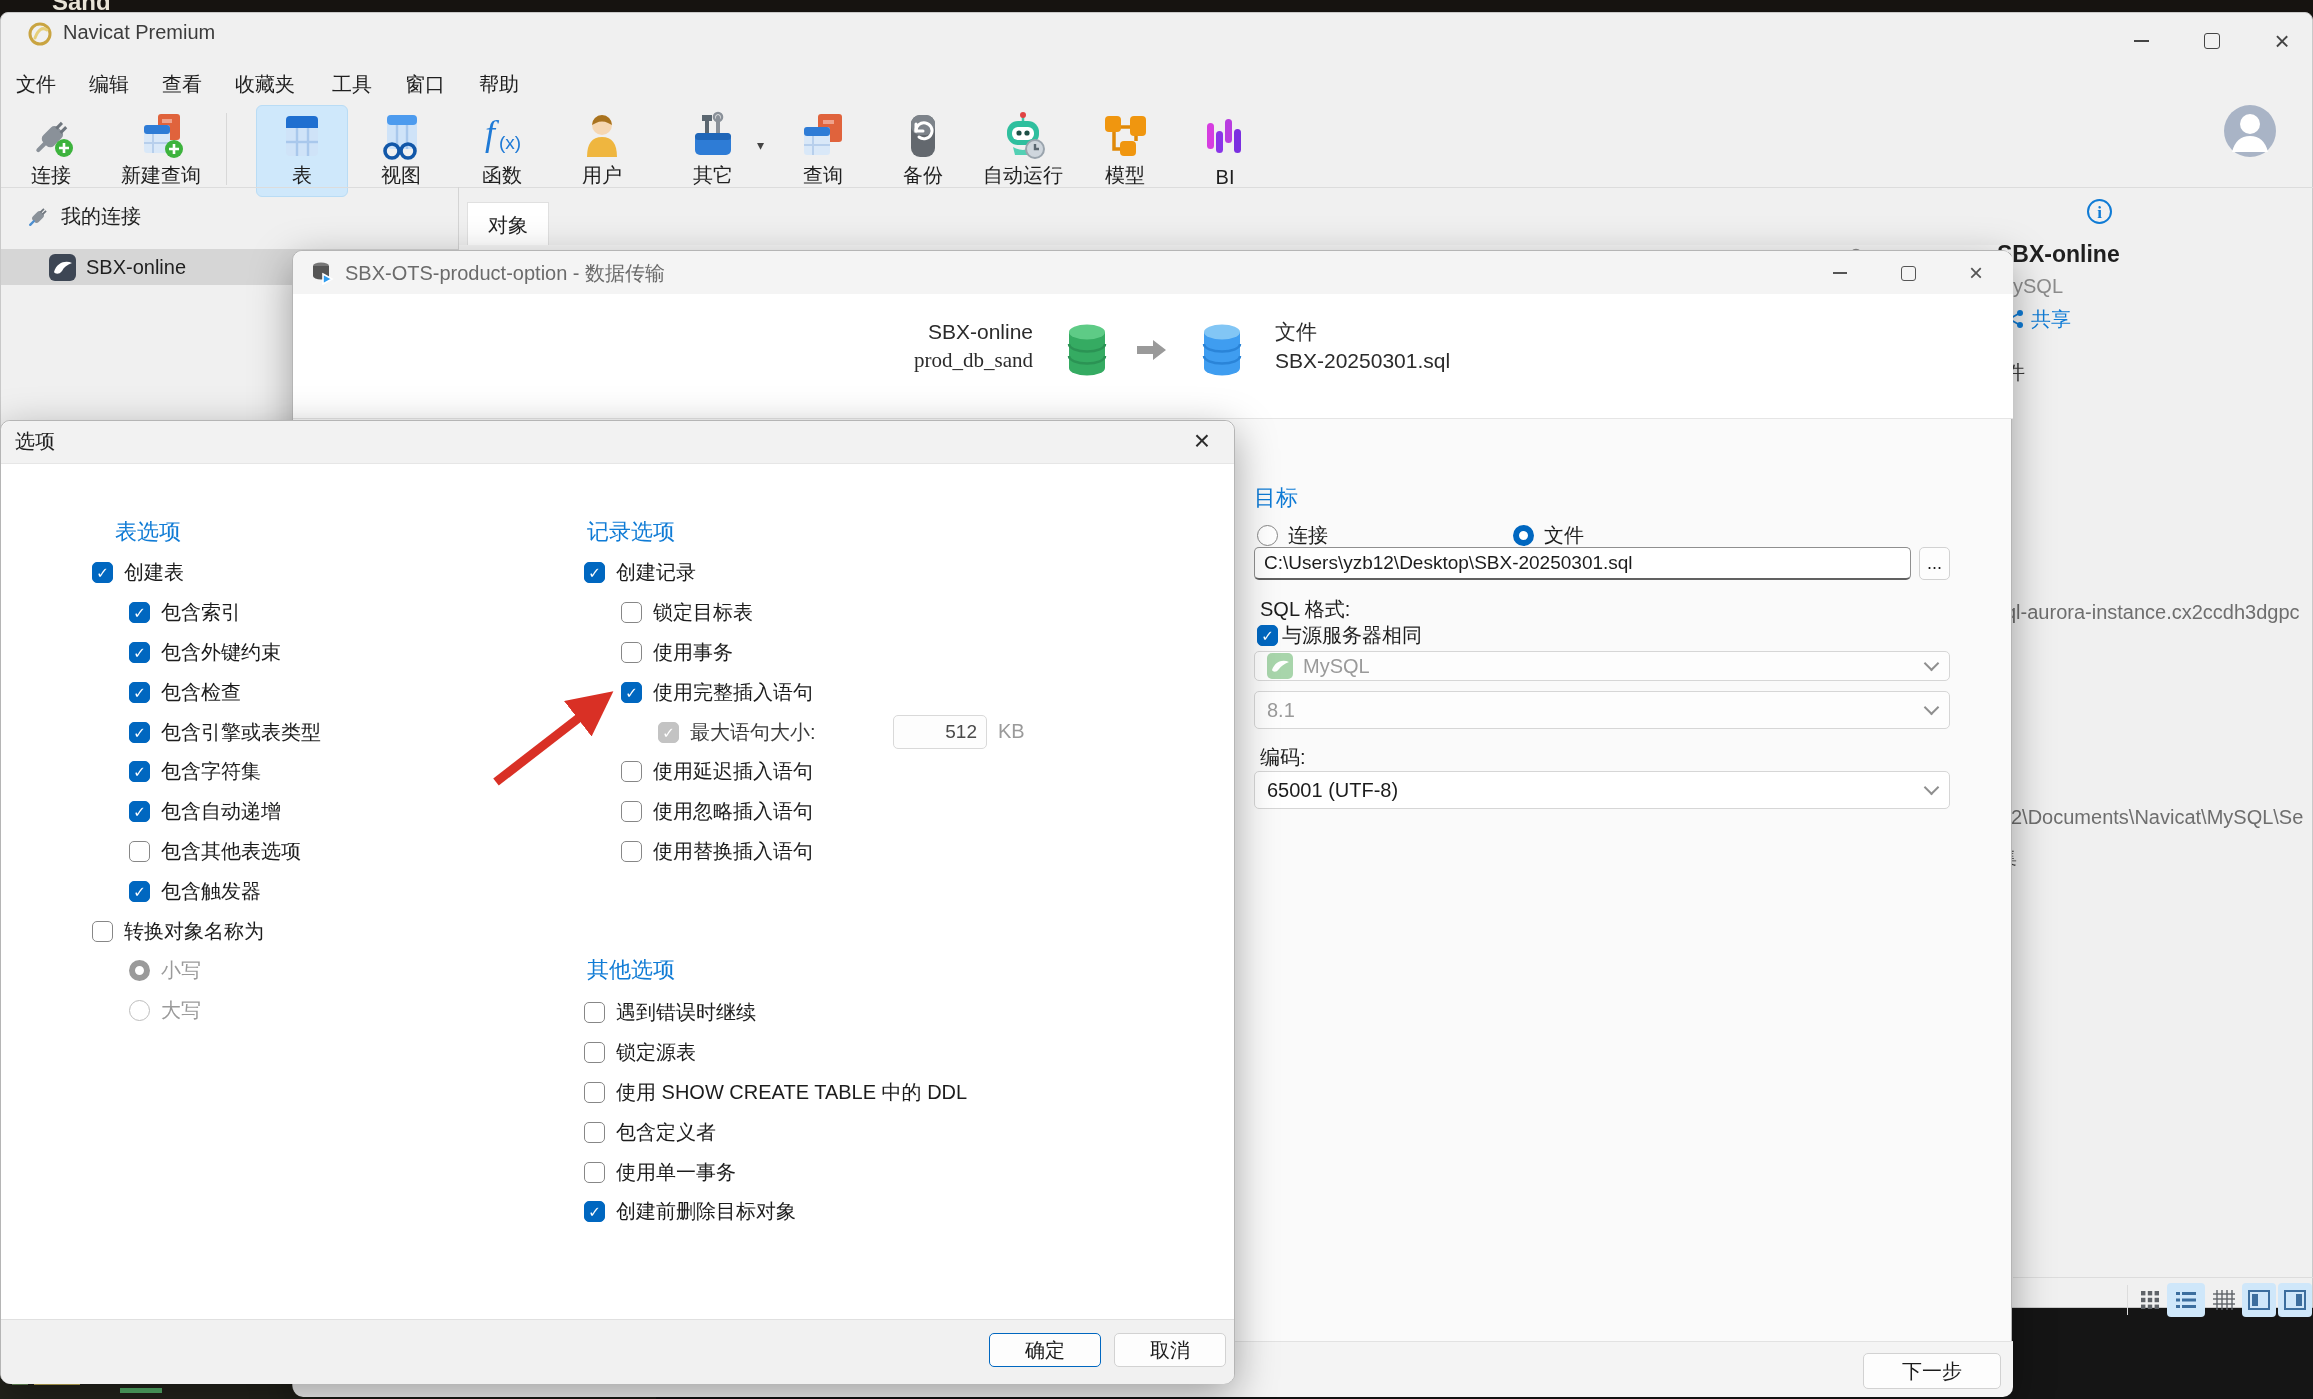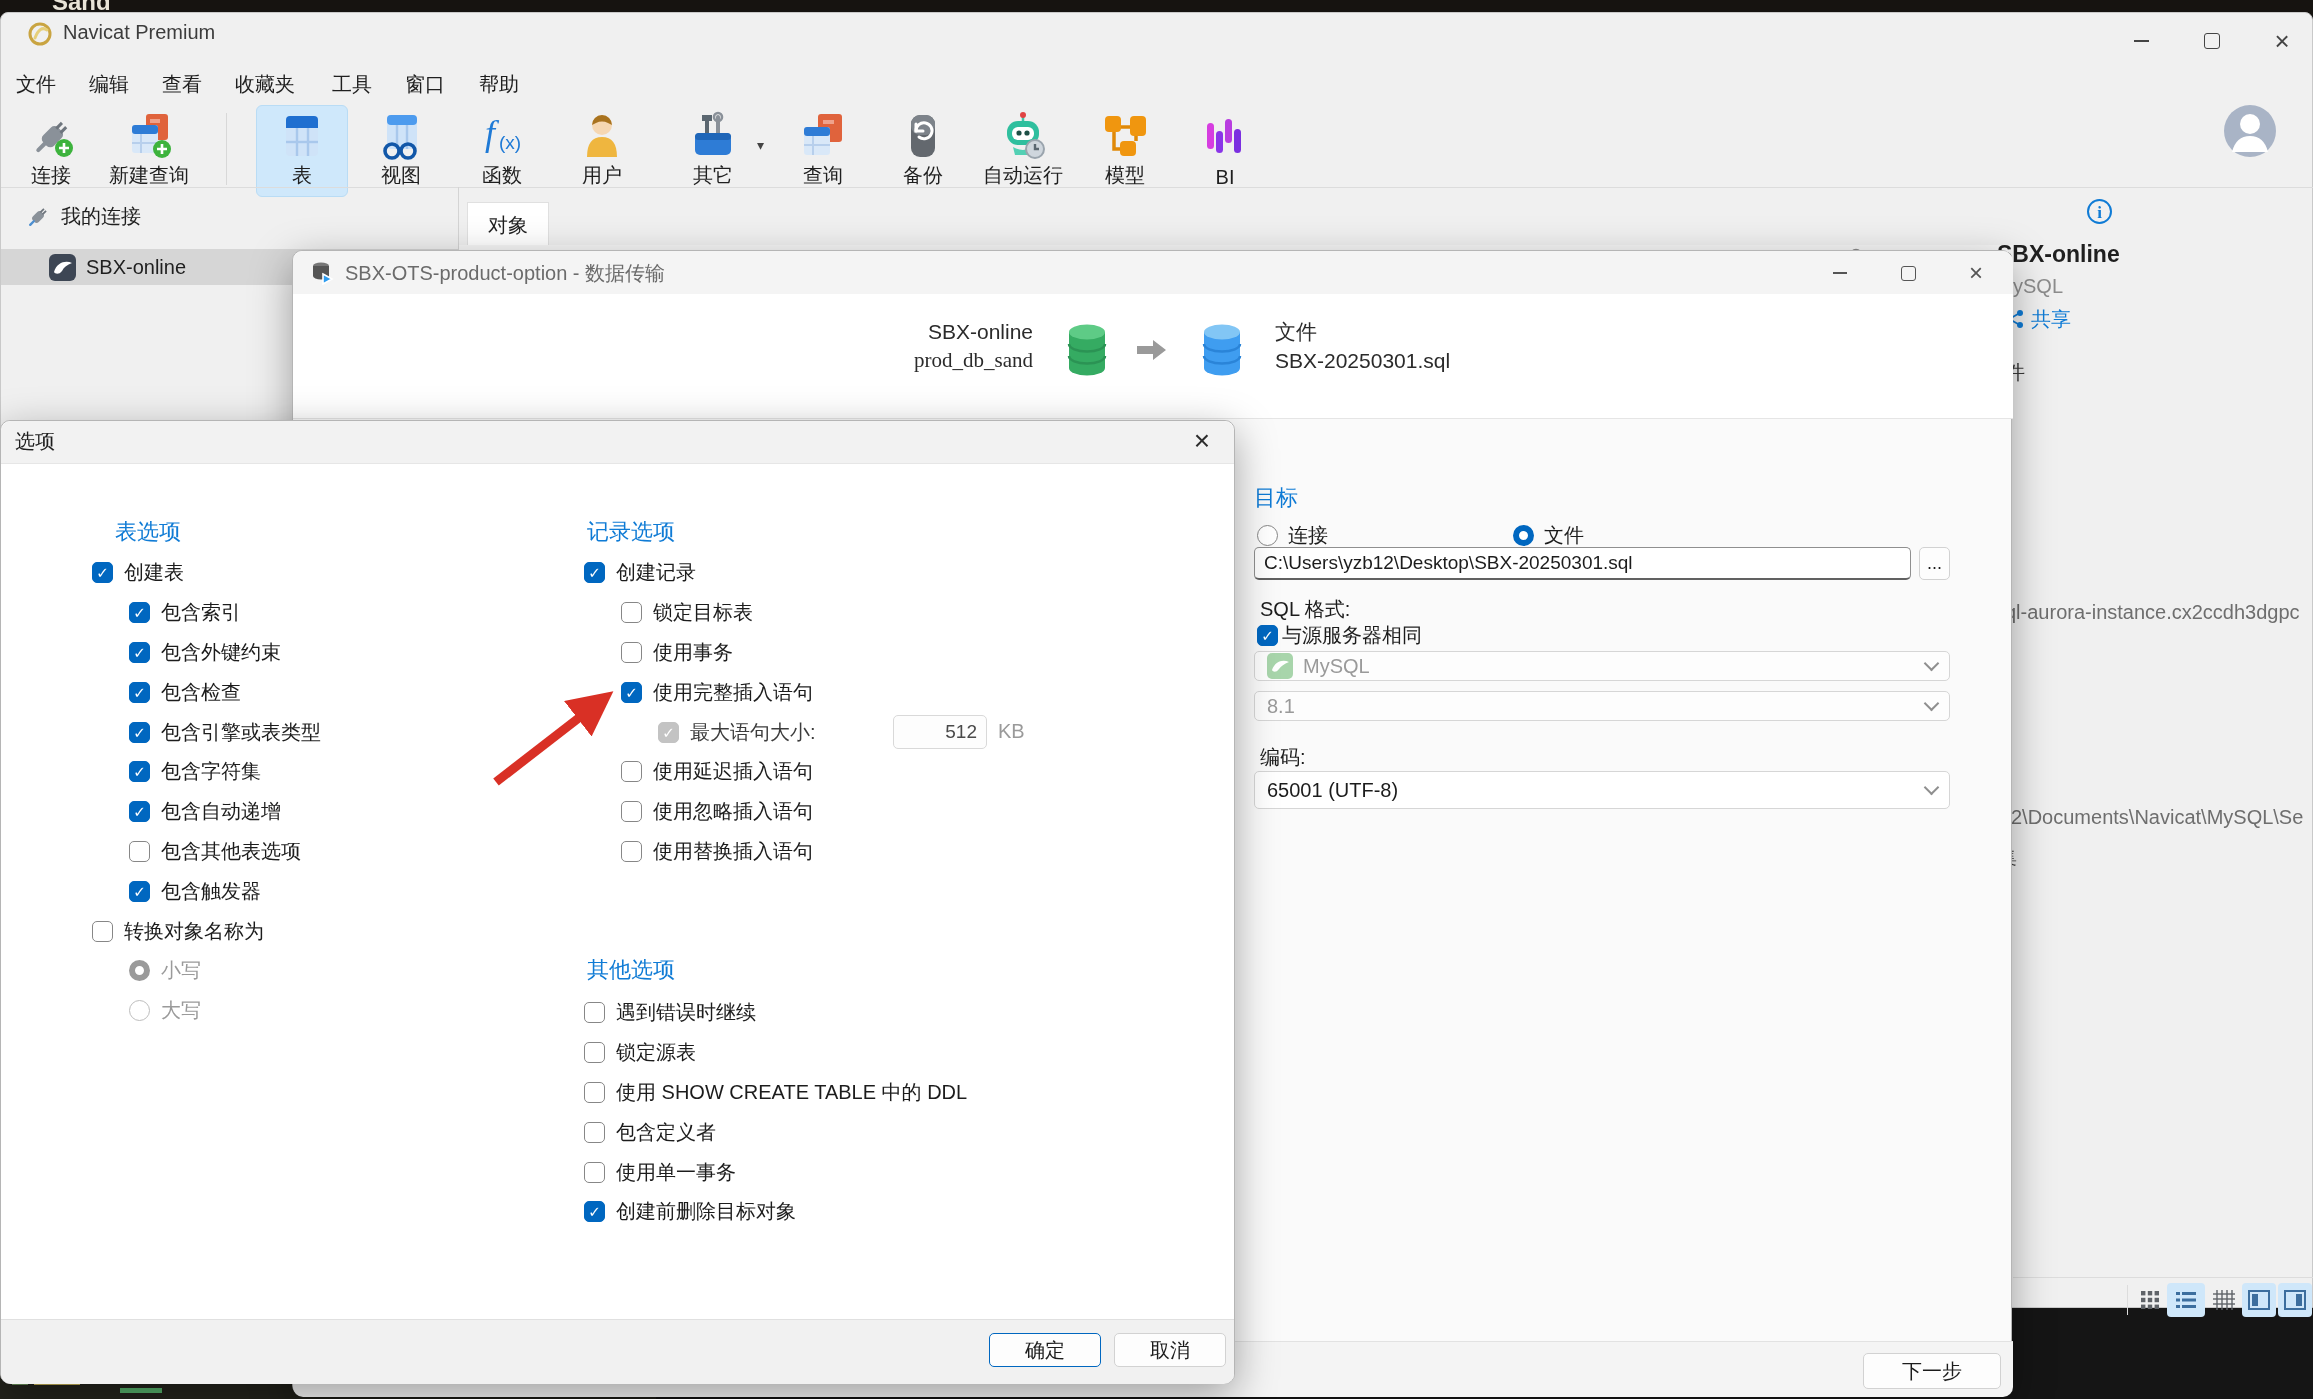--- a/index.html
+++ b/index.html
@@ -100,21 +100,21 @@
           <rect x="34" y="22" width="8" height="3" fill="#6e757d"></rect>
           <rect x="34" y="28" width="8" height="3" fill="#6e757d"></rect>
           <path d="M15 26 H6" stroke="#8a9199" stroke-width="4" fill="none" stroke-linecap="round"></path>
         </g>
         <circle cx="38" cy="37" r="9" fill="#3db33d"></circle>
         <path d="M38 32v10M33 37h10" stroke="#fff" stroke-width="2.6"></path>
       </svg>
       <span class="tlabel">连接</span>
     </div>
 
-    <div class="titem" style="left:100px;">
+    <div class="titem" style="left:112px;">
       <svg width="50" height="50" viewBox="0 0 50 50">
         <rect x="22" y="3" width="22" height="26" rx="3" fill="#e0633c"></rect>
         <rect x="26" y="8" width="10" height="4" fill="#efa28b"></rect>
         <rect x="8" y="14" width="26" height="28" rx="3" fill="#d9e8f8"></rect>
         <rect x="8" y="14" width="26" height="9" rx="3" fill="#2e7cd6"></rect>
         <line x1="17" y1="23" x2="17" y2="42" stroke="#b7cfec" stroke-width="2"></line>
         <line x1="8" y1="32" x2="34" y2="32" stroke="#b7cfec" stroke-width="2"></line>
         <circle cx="38" cy="38" r="9" fill="#3db33d"></circle>
         <path d="M38 33v10M33 38h10" stroke="#fff" stroke-width="2.6"></path>
       </svg>
@@ -459,21 +459,21 @@
     </div>
 
     <div class="select disabled" style="left:961px;top:400px;width:696px;height:30px;">
       <svg width="26" height="26" viewBox="0 0 26 26">
         <rect x="0" y="0" width="26" height="26" rx="5" fill="#a8d5ab"></rect>
         <path d="M5 17 C8 8 16 6 22 9 C17 11 14 13 12 16 C9 20 6 19 5 17 Z" fill="#fff"></path>
       </svg>
       <span class="nowrap">MySQL</span>
       <span class="chev"></span>
     </div>
-    <div class="select disabled" style="left:961px;top:440px;width:696px;height:30px;">
+    <div class="select disabled" style="left:961px;top:440px;width:696px;height:38px;">
       <span class="nowrap">8.1</span>
       <span class="chev"></span>
     </div>
 
     <span class="abs nowrap" style="left:967px;top:493px;font-size:20px;color:#1c1c1c;">编码:</span>
     <div class="select" style="left:961px;top:520px;width:696px;height:38px;gap:37px;">
       <span class="nowrap">65001 (UTF-8)</span>
       <span class="chev"></span>
     </div>
 

